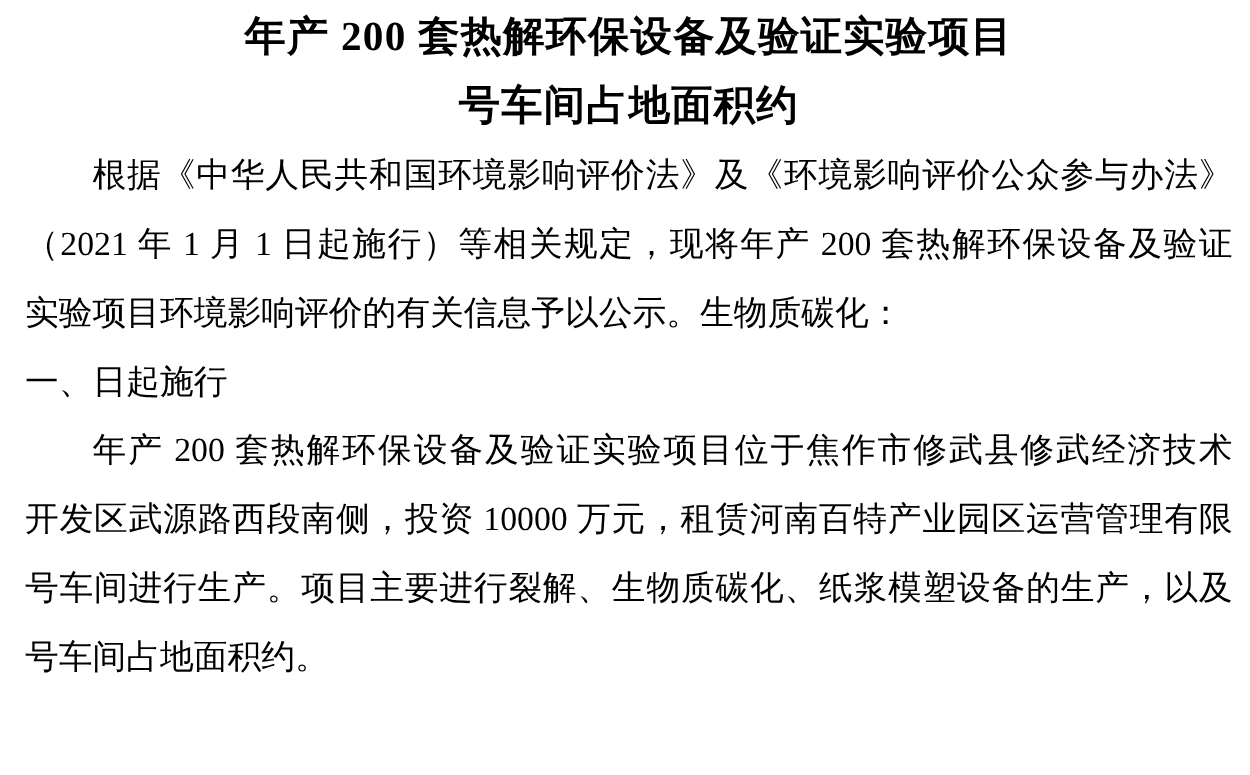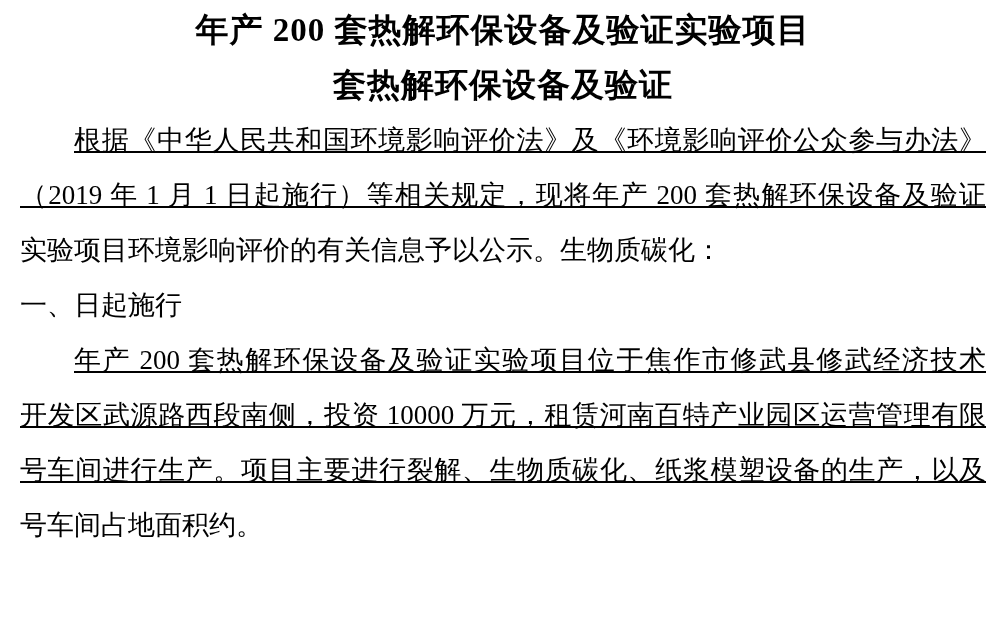--- a/index.html
+++ b/index.html
@@ -39,37 +39,36 @@
   }
   .line {
     height: 55px;
     line-height: 55px;
     overflow: hidden;
     text-align: left;
   }
   .line.justify {
     text-align: justify;
     text-align-last: justify;
-    text-decoration: underline;
   }
   .line.indent {
     text-indent: 2em;
   }
 </style>
 </head>
 <body>
 
 <div class="page">
   <h1 class="doc-title">
     <div class="title-line">年产 200 套热解环保设备及验证实验项目</div>
-    <div class="title-line">套热解环保设备及验证</div>
+    <div class="title-line">号车间占地面积约</div>
   </h1>
   <div class="doc-body">
       <div class="line indent justify">根据《中华人民共和国环境影响评价法》及《环境影响评价公众参与办法》</div>
-      <div class="line justify">（2019 年 1 月 1 日起施行）等相关规定，现将年产 200 套热解环保设备及验证</div>
+      <div class="line justify">（2021 年 1 月 1 日起施行）等相关规定，现将年产 200 套热解环保设备及验证</div>
       <div class="line">实验项目环境影响评价的有关信息予以公示。生物质碳化：</div>
       <div class="line">一、日起施行</div>
       <div class="line indent justify">年产 200 套热解环保设备及验证实验项目位于焦作市修武县修武经济技术</div>
       <div class="line justify">开发区武源路西段南侧，投资 10000 万元，租赁河南百特产业园区运营管理有限</div>
       <div class="line justify">号车间进行生产。项目主要进行裂解、生物质碳化、纸浆模塑设备的生产，以及产</div>
       <div class="line">号车间占地面积约。</div>
     </div>
 </div>
 
 </body></html>

